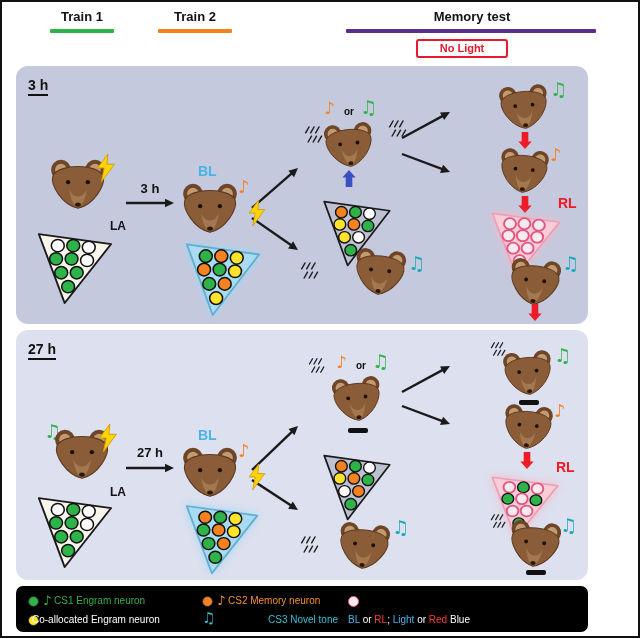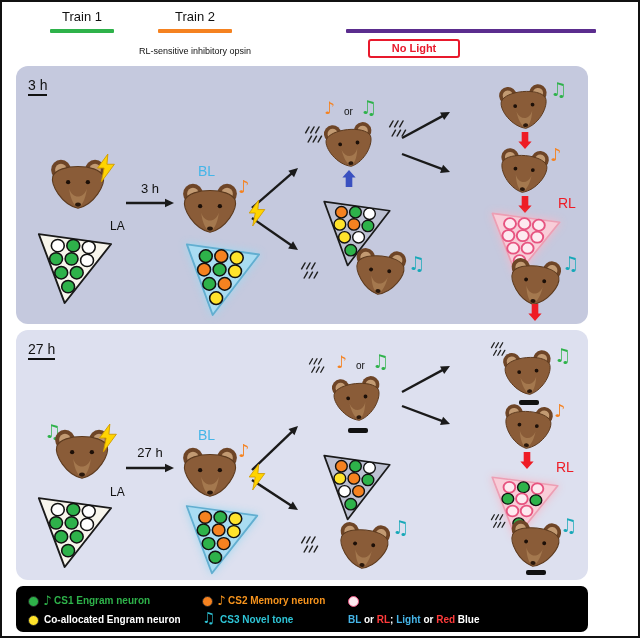--- a/index.html
+++ b/index.html
@@ -1,41 +1,41 @@
 <!DOCTYPE html>
 <html><head>
 <meta charset="utf-8">
 <style>
   html,body{margin:0;padding:0;background:#fff;}
   #fig{position:relative;width:640px;height:638px;box-sizing:border-box;border:2px solid #111;
        background:#fff;font-family:"Liberation Sans",sans-serif;overflow:hidden;}
-  .lbl{position:absolute;font-weight:normal;color:#111;line-height:1.1;white-space:nowrap;}
+  .lbl{position:absolute;font-weight:bold;color:#111;line-height:1.1;white-space:nowrap;}
   .center{text-align:center;}
   .underline-bar{position:absolute;height:4px;border-radius:1px;}
   .panel{position:absolute;border-radius:12px;}
   .note{position:absolute;font-family:"DejaVu Sans",sans-serif;font-weight:bold;line-height:1;white-space:nowrap;}
   .mouse,.bolt,.freeze,.dir{position:absolute;}
   .tri{position:absolute;}
   .tri svg{width:100%;height:100%;display:block;overflow:visible;}
   .tri-bl{filter:drop-shadow(0 0 4px #9fd8f0);}
   .tri-rl{filter:drop-shadow(0 0 4px #f5b9c9);}
   .minus{position:absolute;width:20px;height:5px;background:#111;border-radius:2px;}
   .dir{color:#3a50c0;}
   .dir.down{color:#ee1c25;transform:rotate(180deg);}
   .box{position:absolute;box-sizing:border-box;font-weight:bold;text-align:center;border-radius:3px;}
-  #no-light-box{background:#fff;border:2px solid #e8192c;color:#e8192c;font-size:11px;line-height:15px;}
+  #no-light-box{background:#fff;border:2px solid #e8192c;color:#e8192c;font-size:11px;line-height:15px;margin-left:48px;}
   #red-light-box{background:#fe0000;border:2px solid #b30000;color:#fff;font-size:11px;line-height:15px;}
   #legend{position:absolute;background:#000;border-radius:7px;}
   .legend-dot{position:absolute;width:11px;height:11px;border-radius:50%;border:1.5px solid #222;box-sizing:border-box;}
-  .lg{position:absolute;font-weight:bold;white-space:nowrap;text-align:right;}
+  .lg{position:absolute;font-weight:normal;white-space:nowrap;text-align:right;}
   .lg-green{color:#2eb24a;}
   .lg-orange{color:#f7941d;}
   .lg-red{color:#ff4d4d;}
   .lg-white{color:#fff;}
-  .lg-teal{color:#2ec4d6;}
+  .lg-teal{color:#2ec4d6;margin-left:48px;}
   .c-blue{color:#45b5e8;}
   .c-red{color:#ff3b3b;}
   .c-white{color:#fff;}
   #arrow-layer{position:absolute;left:0;top:0;pointer-events:none;}
   .panel-title{border-bottom:2.5px solid #111;padding-bottom:1px;}
 </style>
 </head>
 <body>
 
 <svg width="0" height="0" style="position:absolute" aria-hidden="true">
@@ -68,22 +68,22 @@
   </symbol>
 </svg>
 
 <div id="fig">
 
   <div class="lbl center" style="left:48px;top:8px;width:64px;font-size:13px">Train 1</div>
   <div class="underline-bar" style="left:48px;top:27px;width:64px;background:#2eb24a"></div>
 
   <div class="lbl center" style="left:156px;top:8px;width:74px;font-size:13px">Train 2</div>
   <div class="underline-bar" style="left:156px;top:27px;width:74px;background:#f58220"></div>
-  <div class="lbl center" style="left:110px;top:45px;width:166px;font-size:9px">RL-sensitive inhibitory opsin</div>
-
+
+  <div class="lbl center" style="left:408px;top:8px;width:124px;font-size:13px">Memory test</div>
   <div class="underline-bar" style="left:344px;top:27px;width:250px;background:#5b2d8e"></div>
   <div id="no-light-box" class="box" style="left:366px;top:37px;width:92px;height:19px">No Light</div>
 
   <div class="panel" style="left:14px;top:64px;width:572px;height:258px;background:#c5c9de"></div>
   <div class="panel" style="left:14px;top:328px;width:572px;height:250px;background:#dde0ef"></div>
 
   <svg id="arrow-layer" width="640" height="638">
       <g>
         <line x1="124" y1="201" x2="166" y2="201" stroke="#1a1a1a" stroke-width="2.4"></line>
         <polygon points="172,201 162.99552897647322,205.3496553411123 162.99552897647322,196.6503446588877" fill="#1a1a1a"></polygon>
@@ -381,21 +381,21 @@
     <span class="note" style="left:27px;top:8px;font-size:13px;color:#2eb24a">♪</span>
     <div class="lg lg-green" style="left:38px;top:9px;font-size:10px">CS1 Engram neuron</div>
 
     <div class="legend-dot" style="left:186px;top:10px;background:#f58220"></div>
     <span class="note" style="left:201px;top:8px;font-size:13px;color:#f7941d">♪</span>
     <div class="lg lg-orange" style="left:212px;top:9px;font-size:10px">CS2 Memory neuron</div>
 
     <div class="legend-dot" style="left:332px;top:10px;background:#fdeaf0;border-color:#e75480"></div>
 
     <div class="legend-dot" style="left:12px;top:29px;background:#ffe32b"></div>
-    <div class="lg lg-white" style="left:28px;top:28px;font-size:10px">Co-allocated Engram neuron</div>
+    <div class="lg lg-white" style="left:16px;top:28px;font-size:10px">Co-allocated Engram neuron</div>
 
     <span class="note" style="left:186px;top:25px;font-size:15px;color:#2ec4d6">♫</span>
     <div class="lg lg-teal" style="left:204px;top:28px;font-size:10px">CS3 Novel tone</div>
 
     <div class="lg" style="left:332px;top:28px;font-size:10px"><span class="c-blue">BL</span><span class="c-white"> or </span><span class="c-red">RL</span><span class="c-white">; </span><span class="c-blue">Light</span><span class="c-white"> or </span><span class="c-red">Red</span><span class="c-white"> Blue</span></div>
   </div>
 
 </div>
 
 </body></html>

